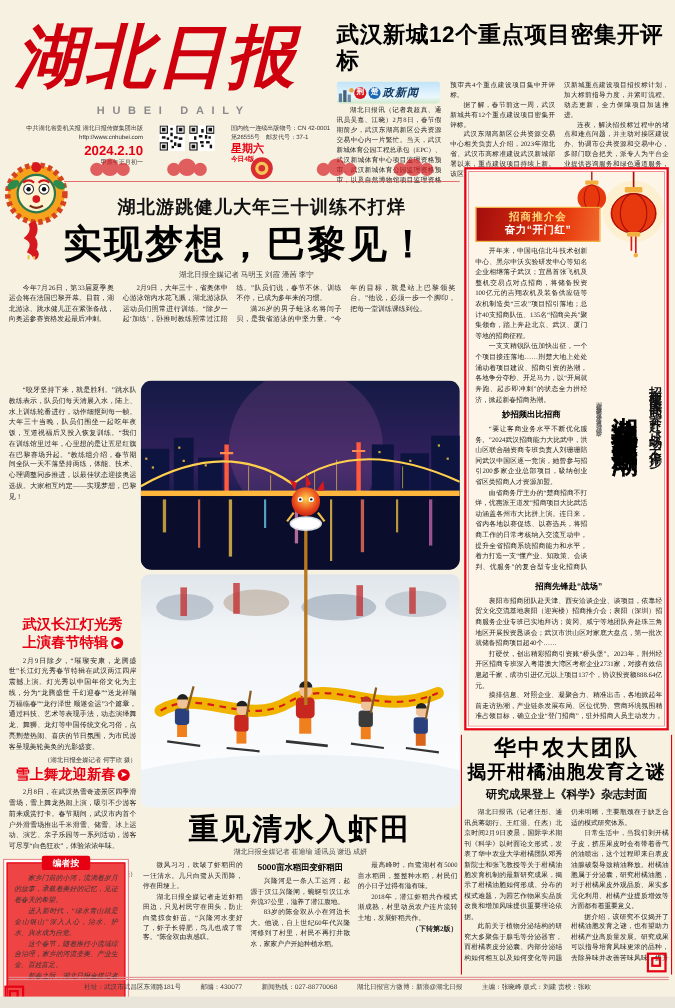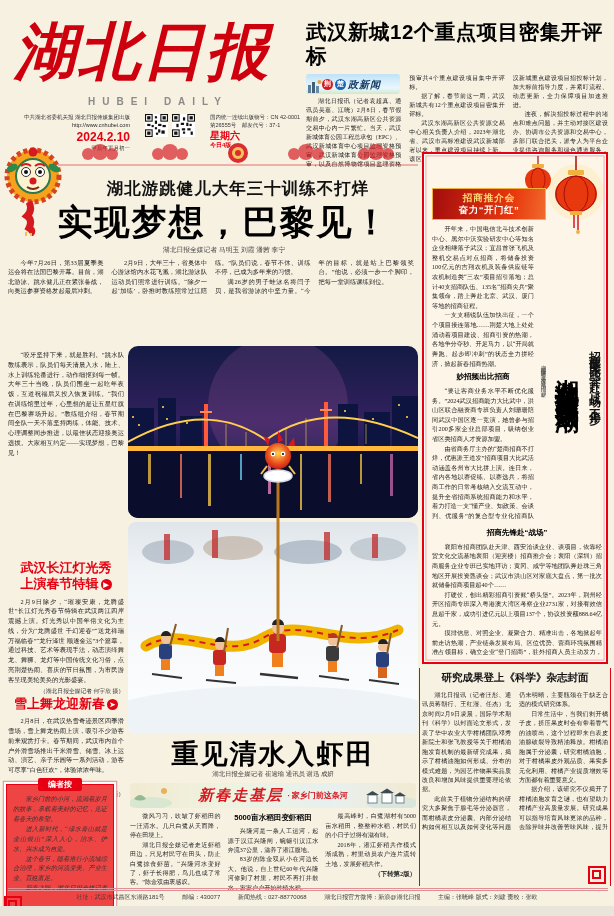--- a/index.html
+++ b/index.html
@@ -473,40 +473,20 @@
       <circle cx="145" cy="108" r="1.1" fill="#111"></circle>
         <circle cx="155" cy="108" r="1.1" fill="#111"></circle>
       <line x1="139" y1="120" x2="133" y2="128" stroke="#f3c14a" stroke-width="2"></line>
       <line x1="161" y1="120" x2="167" y2="128" stroke="#f3c14a" stroke-width="2"></line>
     </g>
   </svg>
 
   <div class="abs shrimp">
     <div class="shrimp-h">重见清水入虾田</div>
     <div class="shrimp-by">湖北日报全媒记者 崔逾瑜 通讯员 谢迅 成妍</div>
-    <div class="banner">
-      <svg style="position:absolute;left:0;top:0" width="286" height="25" viewBox="0 0 286 25">
-        <ellipse cx="20" cy="20" rx="22" ry="6" fill="#cfe4cf" opacity="0.7"></ellipse>
-        <ellipse cx="262" cy="20" rx="26" ry="7" fill="#cfe4df" opacity="0.7"></ellipse>
-        <g fill="#fff" stroke="#5a6b74" stroke-width="0.8">
-          <rect x="238" y="12" width="9" height="8"></rect>
-            <rect x="252" y="10" width="10" height="10"></rect>
-            <rect x="266" y="13" width="8" height="7"></rect>
-        </g>
-        <g fill="#3c4a52">
-            <path d="M236,12 l6.5,-4 6.5,4 z"></path>
-            <path d="M250,10 l7,-4.5 7,4.5 z"></path>
-            <path d="M264,13 l6,-3.8 6,3.8 z"></path>
-          </g>
-        <path d="M4,16 q6,-8 12,0 q-6,3 -12,0" fill="#7fae7f" opacity="0.8"></path>
-        <circle cx="34" cy="8" r="3" fill="#e8a13c" opacity="0.8"></circle>
-      </svg>
-      <span class="b1">新春走基层</span>
-      <span class="b2">· 家乡门前这条河</span>
-    </div>
     <div class="shrimp-body jc">
       <p>微风习习，吹皱了虾稻田的一汪清水。几只白鹭从天而降，停在田埂上。</p>
       <p>湖北日报全媒记者走近虾稻田边，只见村民守在田头，防止白鹭掠食虾苗。“兴隆河水变好了，虾子长得肥，鸟儿也成了常客。”陈金双由衷感叹。</p>
       <p class="crosshead">5000亩水稻田变虾稻田</p>
       <p>兴隆河是一条人工运河，起源于汉江兴隆闸，蜿蜒引汉江水奔流37公里，滋养了潜江腹地。</p>
       <p>83岁的陈金双从小在河边长大。他说，自上世纪60年代兴隆河修到了村里，村民不再打井散水，家家户户开始种植水稻。</p>
       <p>最高峰时，白鹭湖村有5000亩水稻田，整整种水稻，村民们的小日子过得有滋有味。</p>
       <p>2018年，潜江虾稻共作模式渐成熟，村里动员农户连片流转土地，发展虾稻共作。</p>
       <p class="jumpline">（下转第2版）</p>
     </div>
@@ -559,20 +539,22 @@
       <p>打硬仗，创出精彩招商引资账“桥头堡”。2023年，荆州经开区招商专班深入粤港澳大湾区考察企业2731家，对接有效信息超千家，成功引进亿元以上项目137个，协议投资额888.64亿元。</p>
       <p>摸排信息、对照企业、凝聚合力、精准出击，各地掀起年前走访热潮，产业链条发展布局、区位优势、营商环境氛围精准占领目标，确立企业“登门招商”，驻外招商人员主动发力，推动一项项签约成果早见实效。</p>
 
     </div>
   </div>
 
   <div class="abs redrule" style="left:419px;top:668px;height:218px"></div>
   <div class="abs redrule" style="left:610px;top:668px;height:218px"></div>
   <div class="abs agri">
     <div class="agri-h">
+      <div class="h1">华中农大团队</div>
+      <div class="h2">揭开柑橘油胞发育之谜</div>
     </div>
     <div class="agri-sub">研究成果登上《科学》杂志封面</div>
     <div class="agri-body jc">
       <p>湖北日报讯（记者汪彤、通讯员蒋朝行、王红湿、任杰）北京时间2月9日凌晨，国际学术期刊《科学》以封面论文形式，发表了华中农业大学柑橘团队邓秀新院士和张飞教授等关于柑橘油胞发育机制的最新研究成果，揭示了柑橘油胞如何形成、分布的模式难题，为园艺作物果实品质改良和增加风味提供重要理论依据。</p>
       <p>此前关于植物分泌结构的研究大多聚焦于腺毛等分泌器官，而柑橘表皮分泌囊、内部分泌结构如何相互以及如何变化等问题仍未明晰，主要瓶颈在于缺乏合适的模式研究体系。</p>
       <p>日常生活中，当我们剥开橘子皮，挤压果皮时会有带着香气的油喷出，这个过程即来自表皮油腺破裂导致精油释放。柑橘油胞属于分泌囊，研究柑橘油胞，对于柑橘果皮外观品质、果实多元化利用、柑橘产业提质增效等方面都有着重要意义。</p>
       <p>据介绍，该研究不仅揭开了柑橘油胞发育之谜，也有望助力柑橘产业高质量发展。研究成果可以指导培育风味更浓的品种，去除异味并改善苦味风味，提升果实品质，有助于改进柑橘果皮等综合加工利用，打开柑橘精油产值的发展潜力空间，增加柑橘产业效益。</p>
 
     </div>
   </div>

